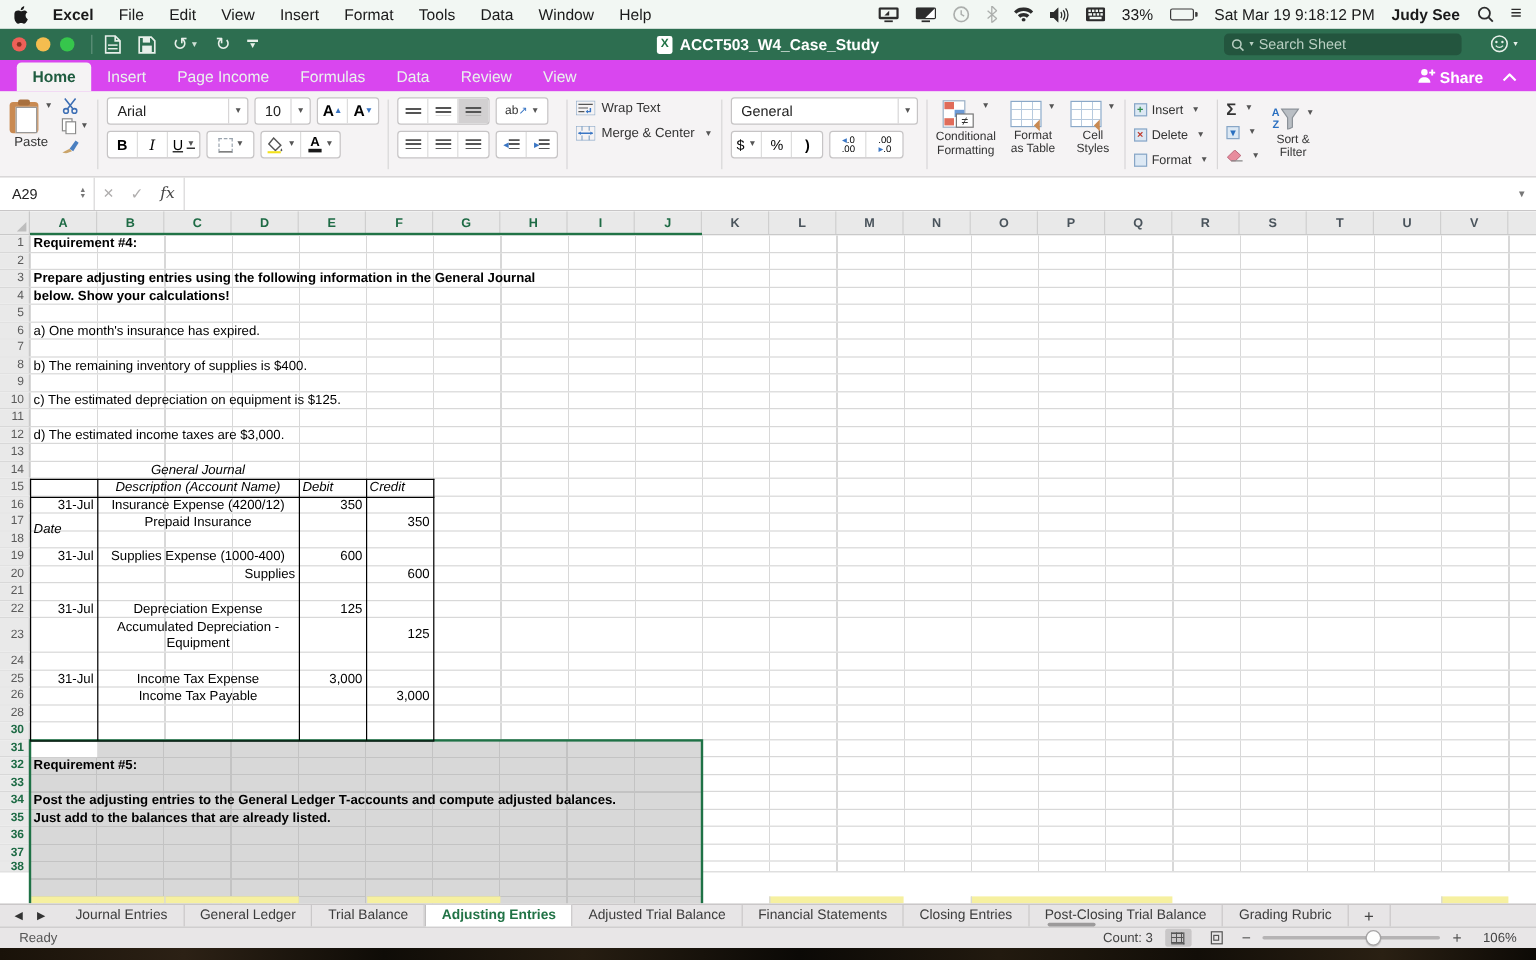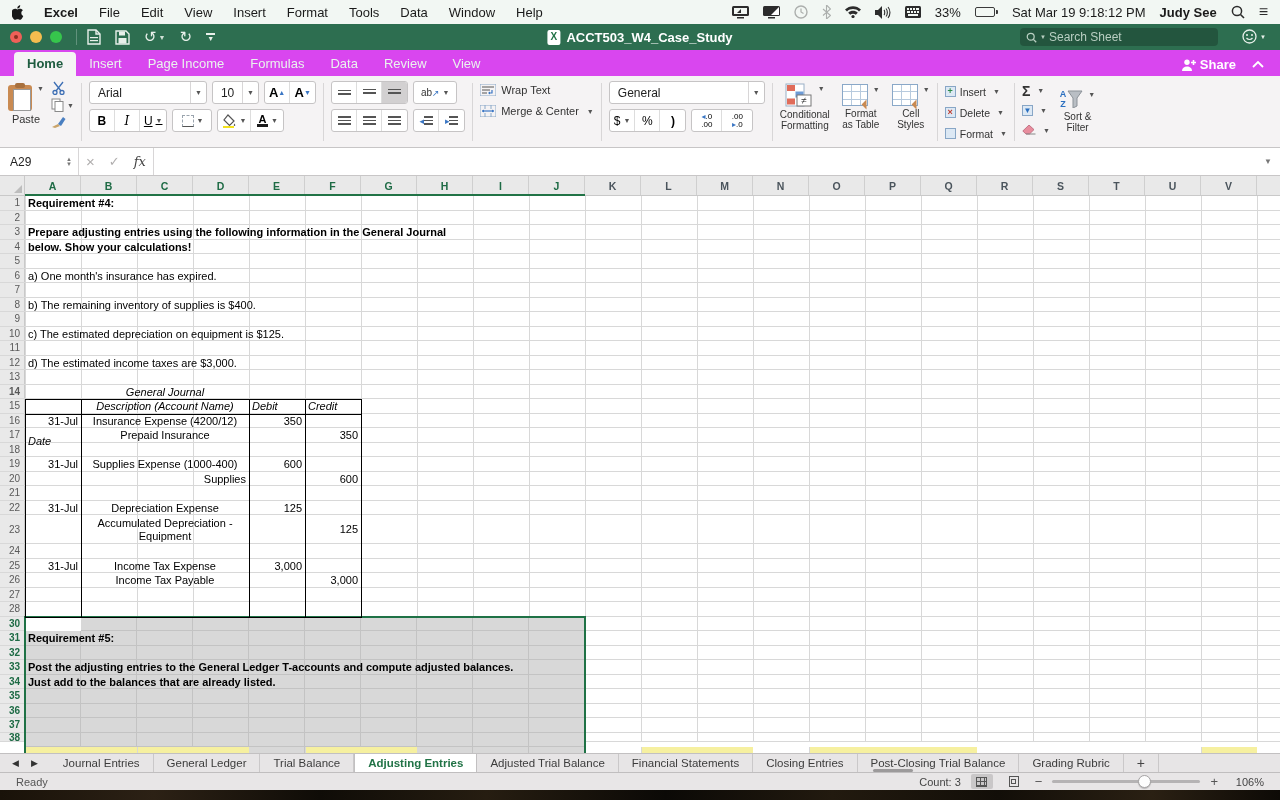--- a/index.html
+++ b/index.html
@@ -270,21 +270,21 @@
   <span style="display:flex">
       <span class="rtab active">Home</span>
       <span class="rtab">Insert</span>
       <span class="rtab">Page Income</span>
       <span class="rtab">Formulas</span>
       <span class="rtab">Data</span>
       <span class="rtab">Review</span>
       <span class="rtab">View</span>
     </span>
   <div class="tabrow-right">
-    <span style="display:flex;align-items:flex-end;gap:3px">
+    <span style="display:flex;align-items:flex-start;gap:3px">
       <svg width="16" height="13" viewBox="0 0 16 13">
           <circle cx="6" cy="3.2" r="2.7" fill="#fff"></circle>
           <path d="M1 12c0-3 2.2-4.6 5-4.6S11 9 11 12z" fill="#fff"></path>
           <path d="M12.5 1v5M10 3.5h5" stroke="#fff" stroke-width="1.6"></path>
         </svg>
       <span>Share</span>
     </span>
     <svg width="12" height="7" viewBox="0 0 12 7">
         <path d="M1 6l5-5 5 5" fill="none" stroke="#fff" stroke-width="1.8"></path>
       </svg>
@@ -677,21 +677,21 @@
       <div class="grow" style="height: 14.5px;">
         <div class="rownum" style="line-height: 14.5px;">11</div>
       </div>
       <div class="grow" style="height: 14.5px;">
         <div class="rownum" style="line-height: 14.5px;">12</div>
       </div>
       <div class="grow" style="height: 14.5px;">
         <div class="rownum" style="line-height: 14.5px;">13</div>
       </div>
       <div class="grow" style="height: 14.5px;">
-        <div class="rownum" style="line-height: 14.5px; font-weight: bold;">14</div>
+        <div class="rownum" style="line-height: 14.5px;">14</div>
       </div>
       <div class="grow" style="height: 14.5px;">
         <div class="rownum" style="line-height: 14.5px;">15</div>
       </div>
       <div class="grow" style="height: 14.5px;">
         <div class="rownum" style="line-height: 14.5px;">16</div>
       </div>
       <div class="grow" style="height: 14.5px;">
         <div class="rownum" style="line-height: 14.5px;">17</div>
       </div>
@@ -714,23 +714,20 @@
         <div class="rownum" style="line-height: 29px;">23</div>
       </div>
       <div class="grow" style="height: 14.5px;">
         <div class="rownum" style="line-height: 14.5px;">24</div>
       </div>
       <div class="grow" style="height: 14.5px;">
         <div class="rownum" style="line-height: 14.5px;">25</div>
       </div>
       <div class="grow" style="height: 14.5px;">
         <div class="rownum" style="line-height: 14.5px;">26</div>
-      </div>
-      <div class="grow" style="height: 14.5px;">
-        <div class="rownum" style="line-height: 14.5px;">27</div>
       </div>
       <div class="grow" style="height: 14.5px;">
         <div class="rownum" style="line-height: 14.5px;">28</div>
       </div>
       <div class="grow" style="height: 14.5px;">
         <div class="rownum selr" style="line-height: 14.5px;">30</div>
       </div>
       <div class="grow" style="height: 14.5px;">
         <div class="rownum selr" style="line-height: 14.5px;">31</div>
       </div>

